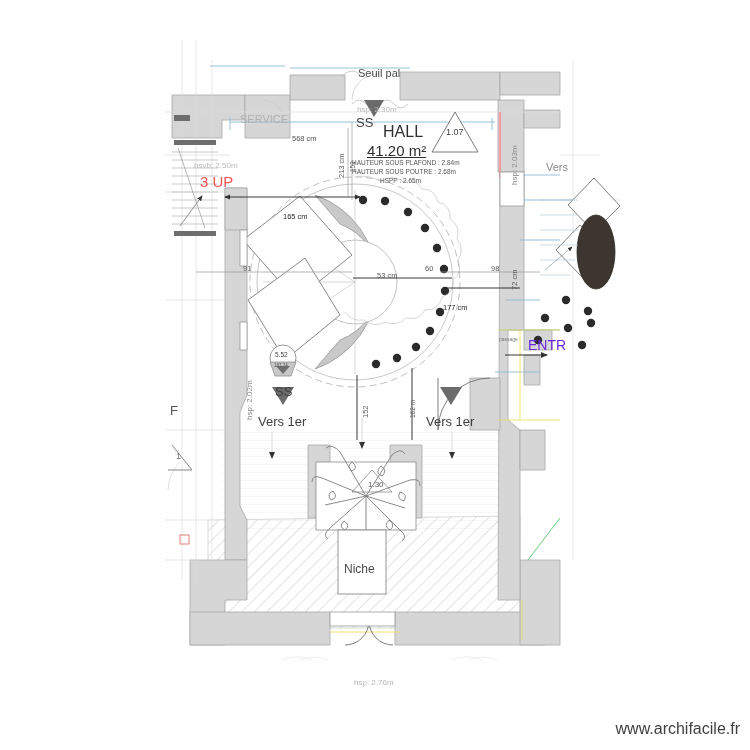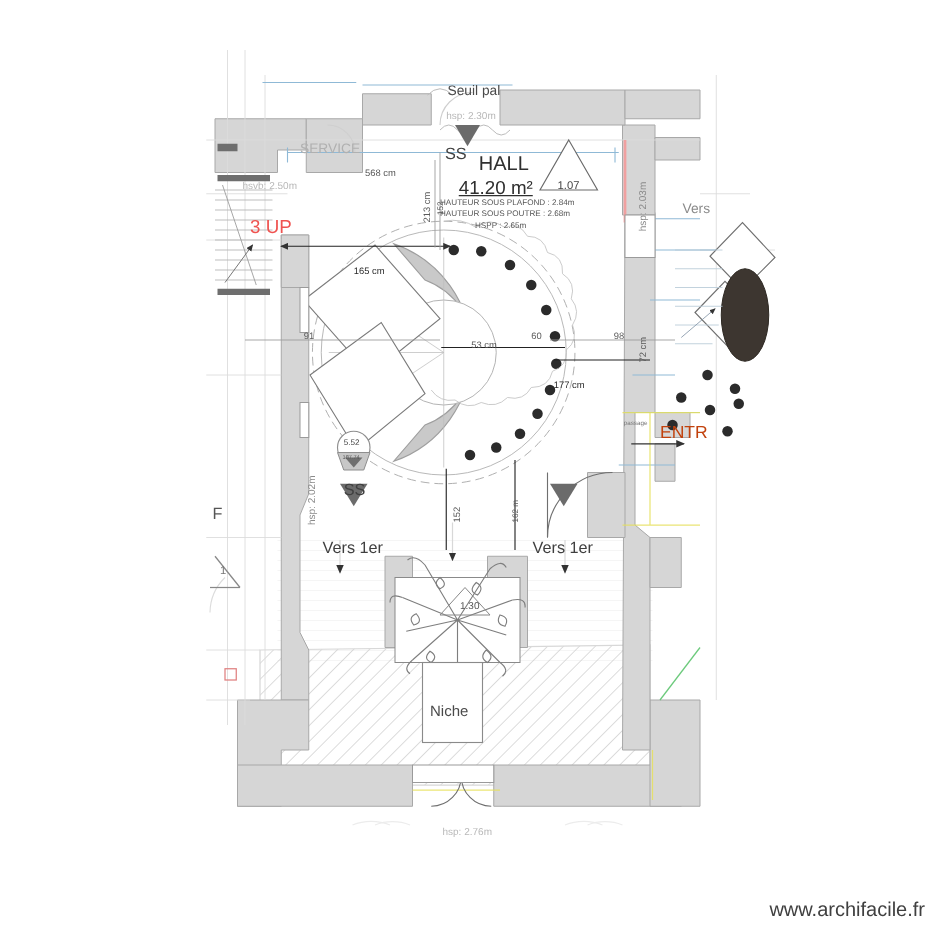--- a/index.html
+++ b/index.html
@@ -47,54 +47,54 @@
     font-size: 6.5px;
     color: #555;
   }
   .lbl-room {
     font-size: 11px;
     color: #4a4a4a;
   }
   .lbl-vers {
     font-size: 13px;
     color: #3f3f3f;
-    margin-top: 16px;
   }
   .lbl-ss {
     font-size: 13px;
     color: #3f3f3f;
   }
   .lbl-2up {
     font-size: 15px;
     color: #ef5350;
   }
   .lbl-hsp {
     font-size: 8px;
     color: #b8b8b8;
+    margin-top: 17px;
   }
   .lbl-hsp-dark {
     font-size: 8px;
     color: #8a8a8a;
   }
   .lbl-dim {
     font-size: 7.5px;
     color: #2a2a2a;
     margin-top: 23px;
   }
   .lbl-dim-gray {
     font-size: 7.5px;
     color: #5a5a5a;
   }
   .lbl-niche {
     font-size: 12px;
     color: #4a4a4a;
   }
   .lbl-entr {
     font-size: 14px;
-    color: #c2410c;
+    color: #6d28d9;
   }
   .lbl-faint {
     font-size: 6px;
     color: #cfcfcf;
   }
   .lbl-tri {
     font-size: 9px;
     color: #444;
   }
   .lbl-f {
@@ -453,21 +453,21 @@
   <div class="lbl lbl-hsp" style="left:194px; top:145px;">hsvb: 2.50m</div>
 
   <div class="lbl lbl-ss" style="left:356px; top:116px;">SS</div>
 
   <div class="lbl lbl-hall" style="left:383px; top:124px;">HALL</div>
   <div class="lbl lbl-area" style="left:367px; top:143px;">41.20 m²</div>
   <div class="lbl lbl-htinfo" style="left:352px; top:160px;">HAUTEUR SOUS PLAFOND : 2.84m</div>
   <div class="lbl lbl-htinfo" style="left:352px; top:169px;">HAUTEUR SOUS POUTRE : 2.68m</div>
   <div class="lbl lbl-htinfo" style="left:380px; top:178px;">HSPP : 2.65m</div>
 
-  <div class="lbl lbl-tri" style="left:446px; top:128px;margin-top:16px;">1.07</div>
+  <div class="lbl lbl-tri" style="left:446px; top:128px;">1.07</div>
 
   <div class="lbl lbl-2up" style="left:200px; top:174px;">3 UP</div>
 
   <div class="lbl lbl-dim" style="left:283px; top:190px;">165 cm</div>
   <div class="lbl lbl-dim" style="left:292px; top:112px; color:#555;">568 cm</div>
   <div class="lbl lbl-dim-gray" style="left:243px; top:265px;">91</div>
   <div class="lbl lbl-dim-gray" style="left:377px; top:272px;">53 cm</div>
   <div class="lbl lbl-dim-gray" style="left:425px; top:265px;">60</div>
   <div class="lbl lbl-dim-gray" style="left:491px; top:265px;">98</div>
   <div class="lbl lbl-dim" style="left:443px; top:281px;">177 cm</div>

